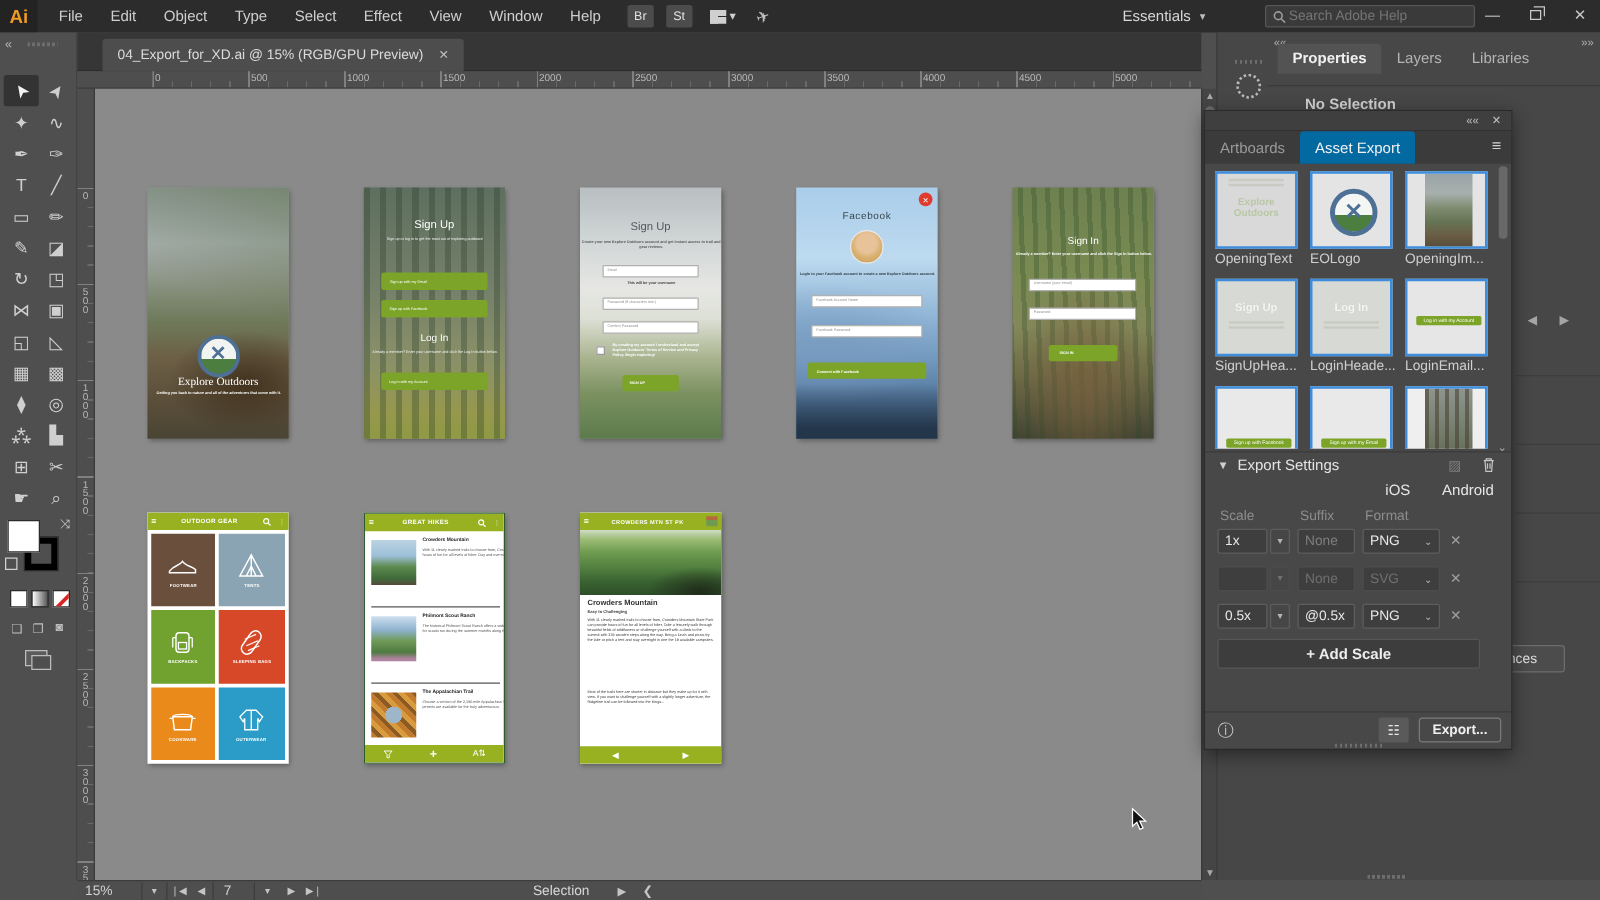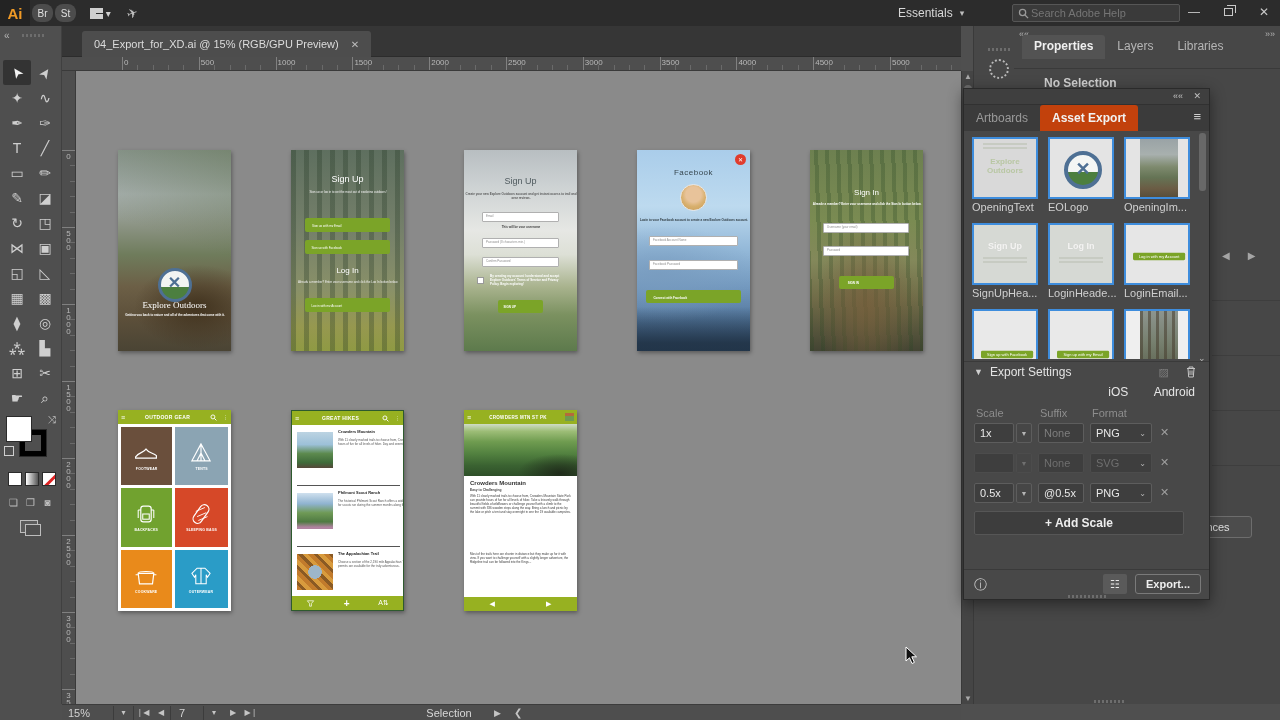--- a/index.html
+++ b/index.html
@@ -8,22 +8,22 @@
        -webkit-font-smoothing:antialiased;}
   #app *{box-sizing:border-box;}
   .abs{position:absolute;}
 
   
   #titlebar{left:0;top:0;width:1280px;height:26px;background:#2c2c2c;display:flex;align-items:center;}
   #ai-logo{width:30px;height:26px;display:flex;align-items:center;justify-content:center;
            color:#f09a26;font-weight:bold;font-size:15px;background:#232323;}
   #menus{display:flex;align-items:center;margin-left:6px;}
   .menu{padding:0 11px;font-size:12px;color:#cfcfcf;cursor:default;}
-  .qbtn{width:21px;height:18px;background:#4c4c4c;border-radius:8px;color:#e0e0e0;font-size:10px;
-        display:flex;align-items:center;justify-content:center;margin-left:2px;}
+  .qbtn{width:21px;height:18px;background:#4c4c4c;border-radius:2px;color:#e0e0e0;font-size:10px;
+        display:flex;align-items:center;justify-content:center;margin-left:10px;}
   #layout-icon{margin-left:14px;display:flex;align-items:center;color:#cfcfcf;font-size:10px;}
   #layout-icon .grid{display:inline-block;width:13px;height:11px;background:
      linear-gradient(90deg,#cfcfcf 48%,transparent 48%),
      linear-gradient(#cfcfcf 0 5px,transparent 5px 6px,#cfcfcf 6px 11px);
      background-blend-mode:normal;}
   #rocket{margin-left:16px;color:#bfbfbf;font-size:13px;transform:rotate(-20deg);}
   #workspace{position:absolute;left:898px;display:flex;align-items:center;font-size:12px;color:#d8d8d8;}
   #workspace .chev{font-size:9px;margin-left:7px;color:#bdbdbd;}
   #help-search{position:absolute;left:1012px;top:4px;width:168px;height:18px;background:#3a3a3a;
        border:1px solid #565656;border-radius:2px;display:flex;align-items:center;padding:0 5px;}
@@ -192,21 +192,21 @@
   #dock-grip-bottom{position:absolute;left:120px;top:674px;width:30px;height:3px;
      background:repeating-linear-gradient(90deg,#6d6d6d 0 2px,transparent 2px 4px);}
 
   
   #assetpanel{left:963px;top:88px;width:247px;height:512px;background:#484848;border:1px solid #2a2a2a;
      box-shadow:0 4px 14px rgba(0,0,0,.45);}
   #ap-header{position:absolute;left:0;top:0;width:100%;height:16px;background:#3f3f3f;border-bottom:1px solid #313131;}
   #ap-header .c{position:absolute;top:2px;font-size:9px;color:#c0c0c0;}
   #ap-tabs{position:absolute;left:0;top:16px;width:100%;height:26px;background:#3b3b3b;display:flex;align-items:flex-end;}
   .aptab{padding:6px 12px;font-size:12px;color:#9a9a9a;}
-  .aptab.active{background:#c2410c;color:#f2f2f2;font-weight:bold;border-radius:3px 3px 0 0;}
+  .aptab.active{background:#0369a1;color:#f2f2f2;font-weight:normal;border-radius:3px 3px 0 0;}
   #ap-menu{position:absolute;right:8px;top:20px;font-size:13px;color:#cfcfcf;}
   #asset-grid{position:absolute;left:0;top:42px;width:233px;height:228px;overflow:hidden;}
   .asset{position:absolute;width:70px;}
   .asset .ath{position:relative;width:66px;height:62px;border:2px solid #3e8ddd;background:#d9d9d9;overflow:hidden;}
   .asset .alabel{margin-top:2px;font-size:11px;color:#cfcfcf;white-space:nowrap;overflow:hidden;}
   .asset .fainttitle{position:absolute;top:18px;width:100%;text-align:center;color:#b9c7a4;font-size:8px;font-weight:bold;}
   .asset .faintwhite{position:absolute;top:16px;width:100%;text-align:center;color:#f4f4f2;font-size:9px;font-weight:bold;text-shadow:0 0 1px #cfcfcf;}
   .asset .faintline{margin:2px auto 0;width:70%;height:2px;background:#c7cbc2;}
   .asset .gbtn{position:absolute;left:7px;width:52px;height:11px;background:#7ba428;border-radius:2px;color:#fff;
       font-size:6px;transform:scale(.66);transform-origin:0 50%;width:79px;display:flex;align-items:center;justify-content:center;white-space:nowrap;}
@@ -262,20 +262,31 @@
 
   #cursor{left:905px;top:646px;width:14px;height:20px;pointer-events:none;}
 </style>
 </head>
 <body>
 
 <div id="app">
 
   <div class="abs" id="titlebar">
     <div id="ai-logo">Ai</div>
+    <div id="menus">
+        <span class="menu">File</span>
+        <span class="menu">Edit</span>
+        <span class="menu">Object</span>
+        <span class="menu">Type</span>
+        <span class="menu">Select</span>
+        <span class="menu">Effect</span>
+        <span class="menu">View</span>
+        <span class="menu">Window</span>
+        <span class="menu">Help</span>
+      </div>
     <div class="qbtn">Br</div>
     <div class="qbtn">St</div>
     <div id="layout-icon"><span class="grid"></span>&nbsp;▾</div>
     <div id="rocket">✈</div>
     <div id="workspace">
       <span>Essentials</span>
       <span class="chev">▾</span>
     </div>
     <div id="help-search">
       <svg width="11" height="11" viewBox="0 0 12 12">

